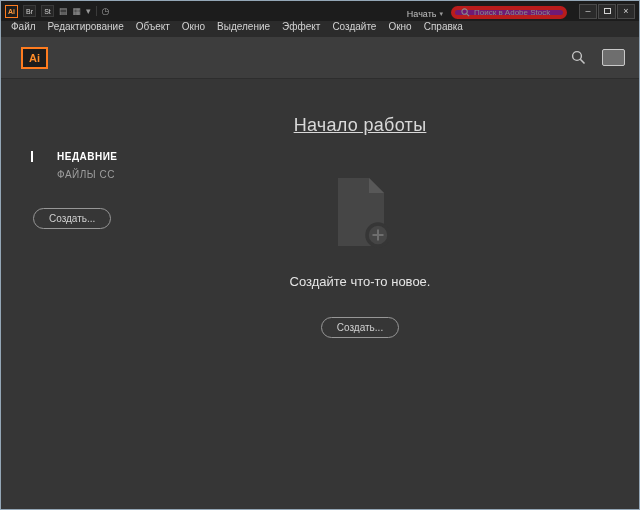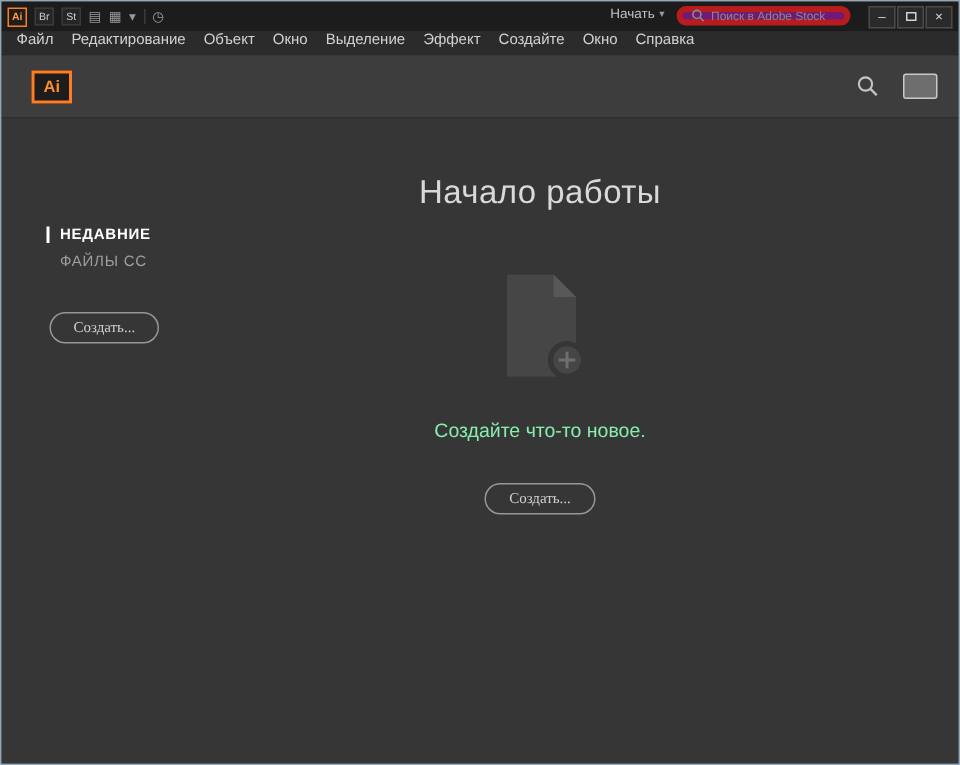--- a/index.html
+++ b/index.html
@@ -30,21 +30,21 @@
     display: flex; align-items: center; justify-content: center;
   }
   .tb-badge {
     width: 13px; height: 12px;
     background: #262626; border: 1px solid #3a3a3a;
     color: #d0d0d0; font-size: 7px;
     display: flex; align-items: center; justify-content: center;
   }
   .tb-icon { color: #9a9a9a; font-size: 9px; line-height: 1; cursor: default; }
   .tb-divider { width: 1px; height: 10px; background: #3a3a3a; }
-  .tb-right { margin-left: auto; display: flex; align-items: flex-start; gap: 8px; }
+  .tb-right { margin-left: auto; display: flex; align-items: flex-end; gap: 8px; }
   .start-dd { display: flex; align-items: center; gap: 3px; color: #c0c0c0; cursor: default; }
   .start-caret { font-size: 7px; color: #9a9a9a; }
   .stock-search {
     display: flex; align-items: center; gap: 4px;
     width: 116px; height: 13px;
     background: #701a75; border: 4px solid #b91c1c; border-radius: 8px;
     padding: 0 6px;
   }
   .stock-search input {
     flex: 1; min-width: 0;
@@ -95,39 +95,39 @@
   }
 
   
   .content { flex: 1; position: relative; background: #363636; }
   .main {
     margin: 0 60px 0 140px;
     display: flex; flex-direction: column; align-items: center;
     padding-top: 36px;
   }
   .welcome-title {
-    font-size: 22px; font-weight: 400;
-    color: #d9d9d9; letter-spacing: 0.3px;
+    font-size: 18px; font-weight: 400;
+    color: #d9d9d9; letter-spacing: 0.3px; text-decoration: underline;
   }
   .file-icon { margin-top: 40px; }
-  .empty-msg { margin-top: 26px; font-size: 13px; color: #86efac; }
+  .empty-msg { margin-top: 26px; font-size: 13px; color: #e5e5e5; }
   .pill-btn {
     background: transparent;
     border: 1px solid #979797; border-radius: 11px;
     color: #d0d0d0; font-size: 10px;
     padding: 4px 15px;
-    font-family: Liberation Serif, serif;
+    font-family: Liberation Sans, sans-serif;
     cursor: default;
   }
   .center-create { margin-top: 28px; }
 
   .sidebar { position: absolute; left: 30px; top: 72px; }
   .nav-item {
     border-left: 2px solid transparent;
-    padding-left: 7px;
+    padding-left: 24px;
     font-size: 10px; letter-spacing: 0.5px;
     color: #9e9e9e; cursor: default;
   }
   .nav-item + .nav-item { margin-top: 7px; }
   .nav-item.active { border-left-color: #ffffff; color: #ffffff; font-weight: bold; }
   .side-buttons {
     margin-top: 28px; margin-left: 2px;
     display: flex; flex-direction: column; align-items: flex-start; gap: 10px;
   }
 </style>

